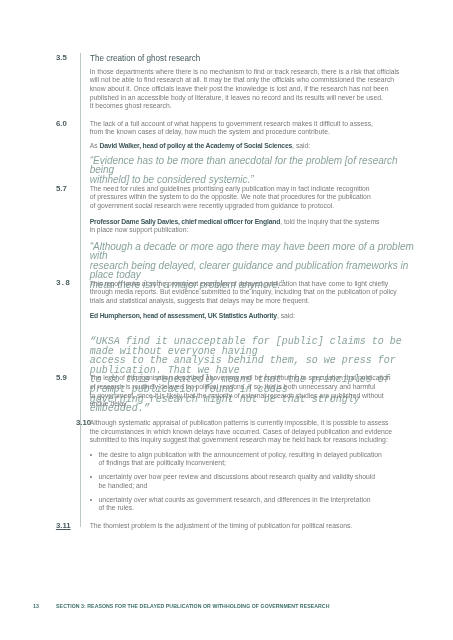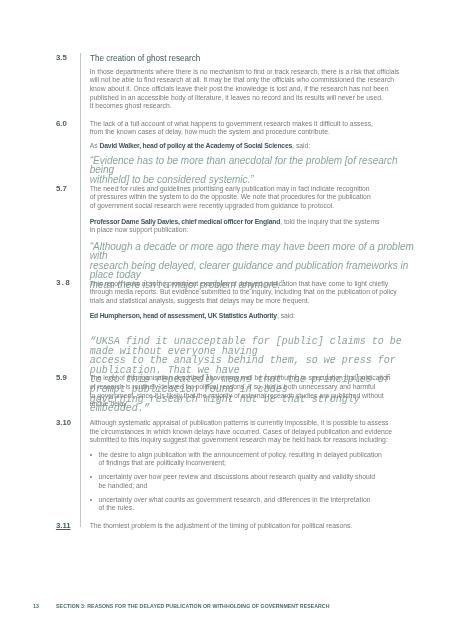--- a/index.html
+++ b/index.html
@@ -73,21 +73,21 @@
 governing research might not be that strongly embedded.”</p>
       </div>
       <div class="sec" style="top: 0px;">
         <div class="num" style="top: 374.4px;">5.9</div>
         <p class="blk b" style="top: 374.4px;">The level of disorganisation described above may well be contributing to speculation that publication
 of research is routinely delayed for political reasons. If so, this is both unnecessary and harmful
 to government, since it is likely that the majority of external research studies are published without
 undue delay.</p>
       </div>
       <div class="sec" style="top: 0px;">
-        <div class="num" style="top: 419px;">3.10</div>
+        <div class="num" style="top: 419px; margin-left: 20px;">3.10</div>
         <p class="blk b" style="top: 419px;">Although systematic appraisal of publication patterns is currently impossible, it is possible to assess
 the circumstances in which known delays have occurred. Cases of delayed publication and evidence
 submitted to this inquiry suggest that government research may be held back for reasons including:</p>
         <div class="blk" style="top: 450.6px;"><li><span class="bul">•</span><span>the desire to align publication with the announcement of policy, resulting in delayed publication
 of findings that are politically inconvenient;</span></li></div>
         <div class="blk" style="top: 473.2px;"><li><span class="bul">•</span><span>uncertainty over how peer review and discussions about research quality and validity should
 be handled; and</span></li></div>
         <div class="blk" style="top: 495.6px;"><li><span class="bul">•</span><span>uncertainty over what counts as government research, and differences in the interpretation
 of the rules.</span></li></div>
       </div>

